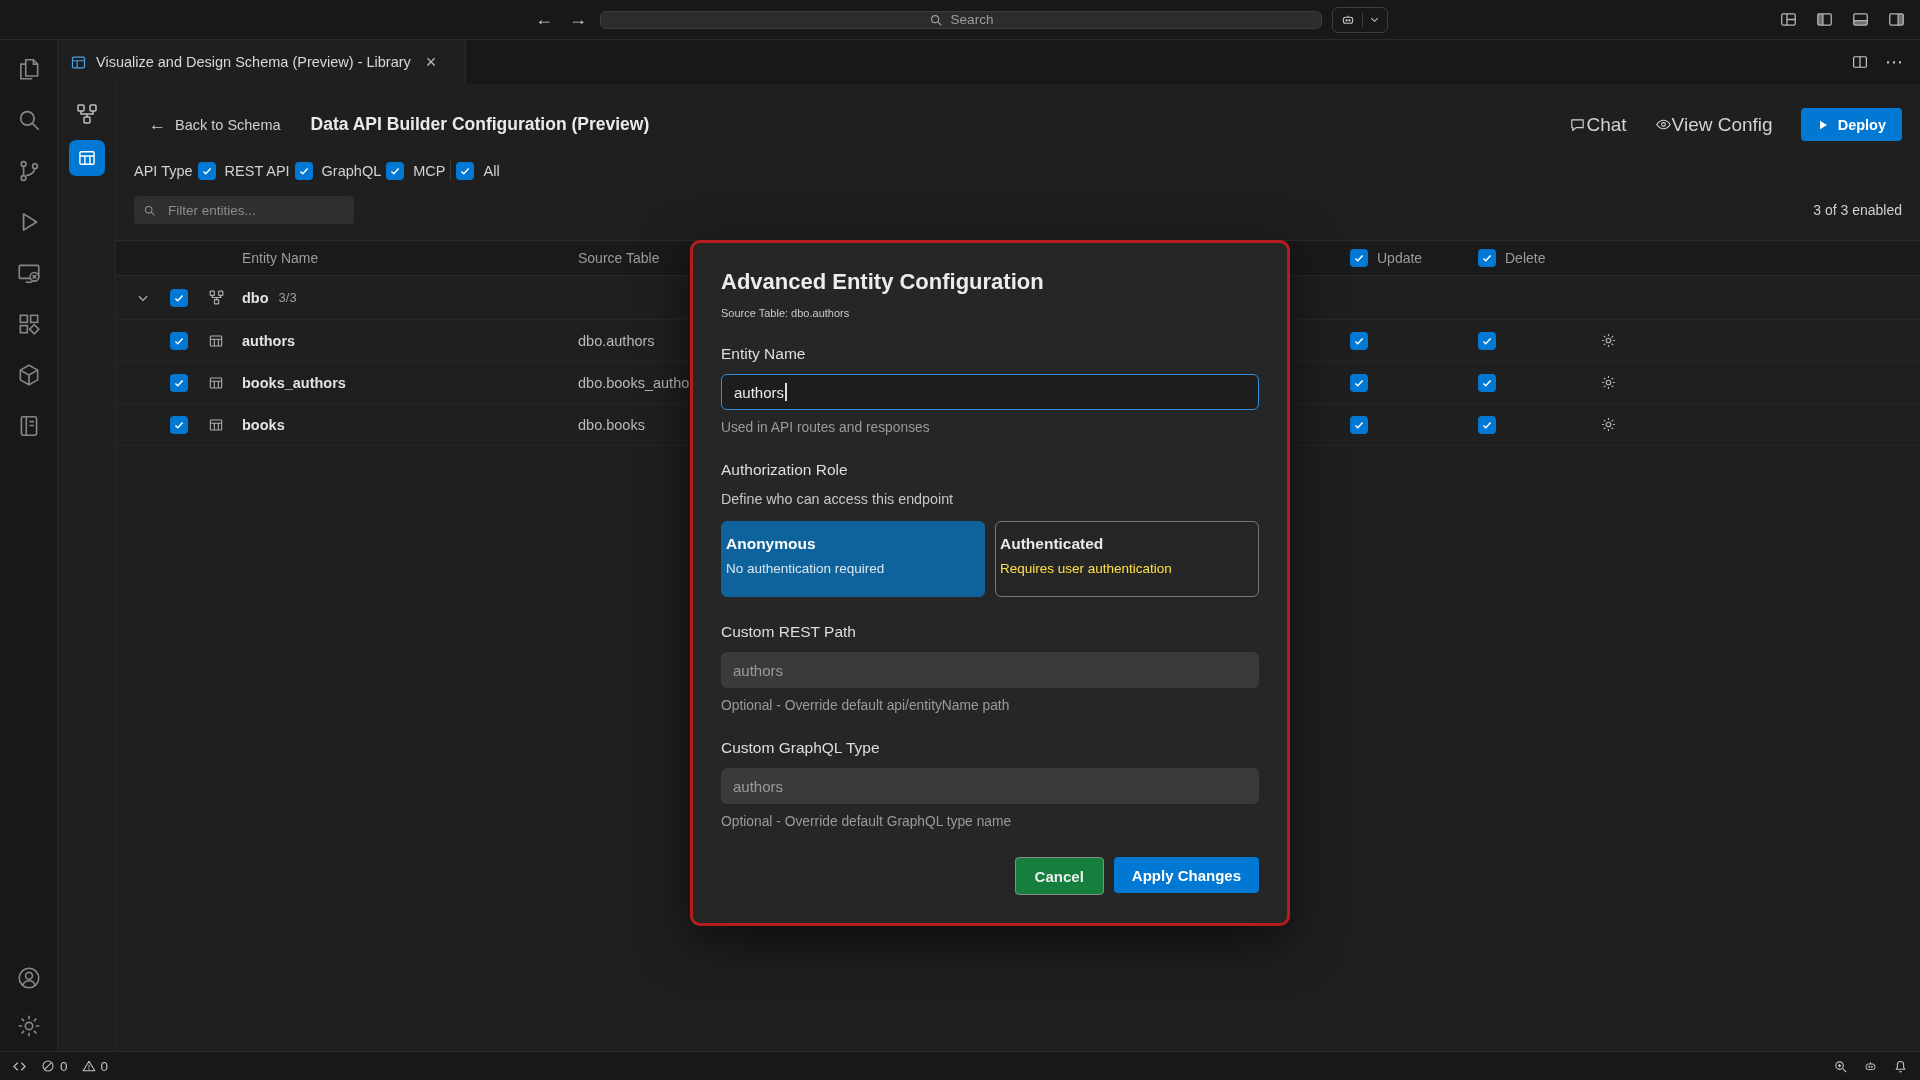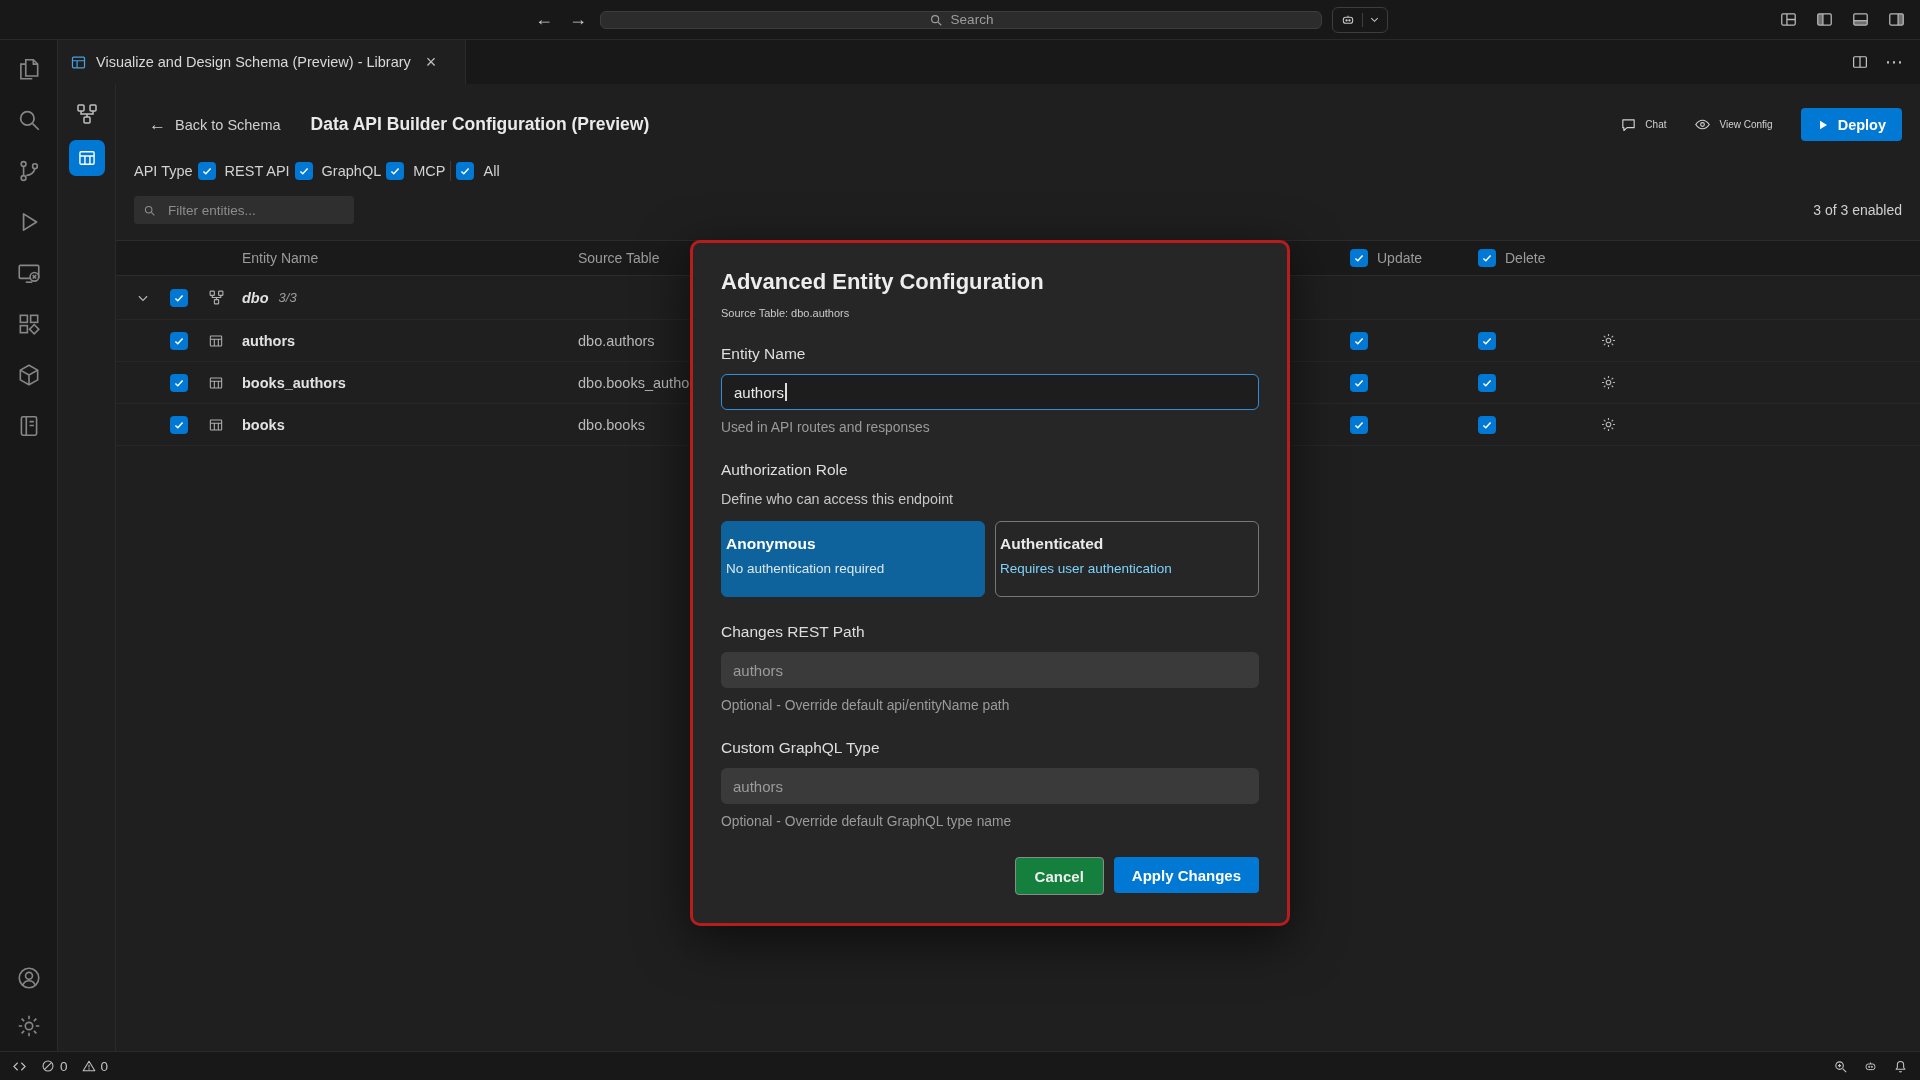--- a/index.html
+++ b/index.html
@@ -40,37 +40,37 @@
   .strip-tile { width:36px; height:36px; border-radius:7px; background:#0078d4; display:flex; align-items:center; justify-content:center; color:#ffffff; }
 
   .main { flex:1; min-width:0; display:flex; flex-direction:column; }
 
   
   .page-header { display:flex; align-items:center; padding:24px 18px 0 33px; }
   .back-link { display:flex; align-items:center; gap:9px; color:#cfcfcf; font-size:14.5px; cursor:default; }
   .back-arrow { font-size:17px; }
   .page-title { margin-left:30px; font-size:17.5px; font-weight:bold; color:#eaeaea; }
   .header-actions { margin-left:auto; display:flex; align-items:center; gap:28px; }
-  .action-link { display:flex; align-items:center; gap:8px; color:#d2d2d2; font-size:10px; }
+  .action-link { display:flex; align-items:center; color:#d2d2d2; font-size:19px; }
   .deploy-btn { background:#0078d4; color:#fff; font-weight:bold; font-size:14.5px; border-radius:4px; height:33px; padding:0 16px; display:flex; align-items:center; gap:9px; border:none; }
 
   
   .filter-row { display:flex; align-items:center; gap:5px; padding:20px 18px 0 18px; font-size:14.5px; color:#d2d2d2; }
   .chk-group { display:flex; align-items:center; gap:9px; }
   .vdiv { width:1px; height:20px; background:#3c3c3c; }
 
   .search-row { display:flex; align-items:center; padding:15px 18px 0 18px; }
   .filter-input { width:220px; height:28px; background:#2f2f2f; border-radius:3px; display:flex; align-items:center; gap:12px; padding:0 9px; color:#8d8d8d; font-size:13.5px; }
   .enabled-count { margin-left:auto; color:#d0d0d0; font-size:14px; }
 
   
   .table { margin-top:16px; font-size:14.5px; }
   .thead { display:flex; align-items:center; height:36px; color:#9b9b9b; border-top:1px solid #2b2b2b; border-bottom:1px solid #2b2b2b; background:#1a1a1a; padding-left:20px; font-size:14px; }
   .trow { display:flex; align-items:center; height:42px; border-bottom:1px solid #272727; padding-left:20px; color:#d8d8d8; }
-  .trow.group { height:44px;font-style:italic; }
+  .trow.group { height:44px; }
   .c-chev { width:34px; display:flex; align-items:center; color:#b5b5b5; }
   .c-check { width:38px; display:flex; align-items:center; }
   .c-icon { width:34px; display:flex; align-items:center; color:#b0b0b0; }
   .c-name { width:336px; font-weight:600; color:#e2e2e2; display:flex; align-items:center; gap:10px; }
   .c-name .count { font-weight:normal; font-size:13px; color:#9d9d9d; }
   .c-source { width:300px; color:#b9b9b9; white-space:nowrap; overflow:hidden; }
   .c-sp { flex:1; }
   .c-update { width:128px; display:flex; align-items:center; gap:9px; }
   .c-delete { width:122px; display:flex; align-items:center; gap:9px; }
   .c-gear { width:60px; display:flex; align-items:center; color:#b5b5b5; }
@@ -88,21 +88,21 @@
   .caret { display:inline-block; width:1.5px; height:18px; background:#dcdcdc; margin-left:1px; }
   .m-help { font-size:13.8px; color:#9a9a9a; margin-top:10px; }
   .m-subhelp { font-size:14.3px; color:#c6c6c6; margin-top:12px; }
   .role-cards { display:flex; gap:10px; margin-top:14px; }
   .role-card { flex:1; border-radius:6px; padding:13px 4px; min-height:76px; }
   .role-card.selected { background:#0e639c; border:1px solid #0e639c; }
   .role-card.selected .rc-title { color:#ffffff; }
   .role-card.selected .rc-desc { color:rgba(255,255,255,0.85); }
   .role-card.unselected { background:transparent; border:1px solid #777777; }
   .rc-title { font-size:15.5px; font-weight:bold; color:#e9e9e9; }
-  .rc-desc { font-size:13.5px; color:#7dd3fc; margin-top:8px; }
+  .rc-desc { font-size:13.5px; color:#fde047; margin-top:8px; }
   .m-input { margin-top:11px; height:36px; border-radius:6px; background:#3a3a3a; display:flex; align-items:center; padding:0 12px; color:#9b9b9b; font-size:15px; }
   .m-buttons { display:flex; justify-content:flex-end; gap:10px; margin-top:28px; }
   .btn-cancel { height:38px; padding:0 19px; border:1px solid #8a8a8a; border-radius:4px; background:#15803d; color:#ededed; font-weight:bold; font-size:15px; display:flex; align-items:center; }
   .btn-apply { height:32px; padding:18px 18px; border-radius:4px; background:#0078d4; border:none; color:#ffffff; font-weight:bold; font-size:15px; display:flex; align-items:center; }
 
   
   .statusbar { height:29px; background:#181818; border-top:1px solid #2a2a2a; display:flex; align-items:center; padding:0 12px; gap:14px; color:#c2c2c2; font-size:13.5px; }
   .sb-group { display:flex; align-items:center; gap:5px; }
   .sb-right { margin-left:auto; display:flex; align-items:center; gap:15px; }
 </style>
@@ -596,21 +596,21 @@
     <div class="role-card selected">
       <div class="rc-title">Anonymous</div>
       <div class="rc-desc">No authentication required</div>
     </div>
     <div class="role-card unselected">
       <div class="rc-title">Authenticated</div>
       <div class="rc-desc">Requires user authentication</div>
     </div>
   </div>
 
-  <div class="m-label">Changes REST Path</div>
+  <div class="m-label">Custom REST Path</div>
   <div class="m-input">
     <span>authors</span>
   </div>
   <div class="m-help">Optional - Override default api/entityName path</div>
 
   <div class="m-label">Custom GraphQL Type</div>
   <div class="m-input">
     <span>authors</span>
   </div>
   <div class="m-help">Optional - Override default GraphQL type name</div>

